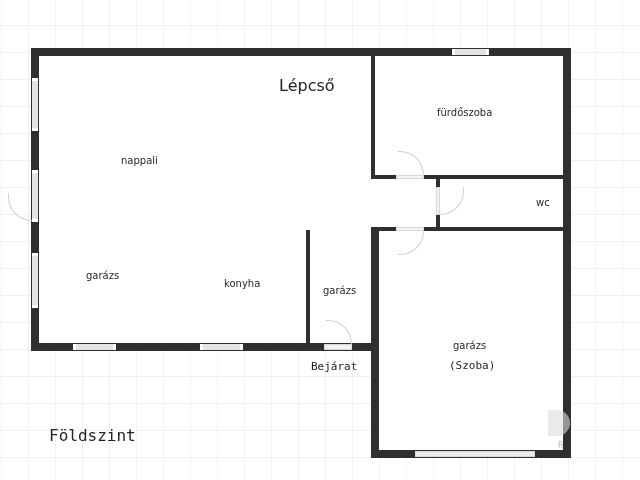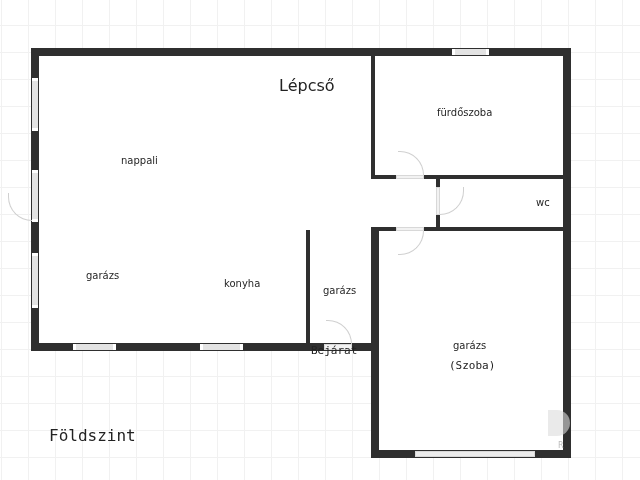--- a/index.html
+++ b/index.html
@@ -87,16 +87,16 @@
   <div class="label" style="left:121px;top:155px;">nappali</div>
   <div class="label" style="left:86px;top:270px;">garázs</div>
   <div class="label" style="left:224px;top:278px;text-align:center;">konyha</div>
   <div class="label" style="left:437px;top:107px;">fürdőszoba</div>
   <div class="label" style="left:501px;top:197px;margin-left:35px;">wc</div>
   <div class="label" style="left:323px;top:285px;">garázs</div>
   <div class="label" style="left:453px;top:340px;">garázs</div>
 
   <div class="mono" style="left:279px;top:76px;font-family:'DejaVu Sans',sans-serif;font-size:16px;">Lépcső</div>
   <div class="mono" style="left:449px;top:359px;font-size:11px;">(Szoba)</div>
-  <div class="mono" style="left:311px;top:344px;">Bejárat</div>
+  <div class="mono" style="left:311px;top:360px;">Bejárat</div>
   <div class="mono" style="left:49px;top:426px;font-size:16px;">Földszint</div>
 
 </div>
 
 </body></html>

